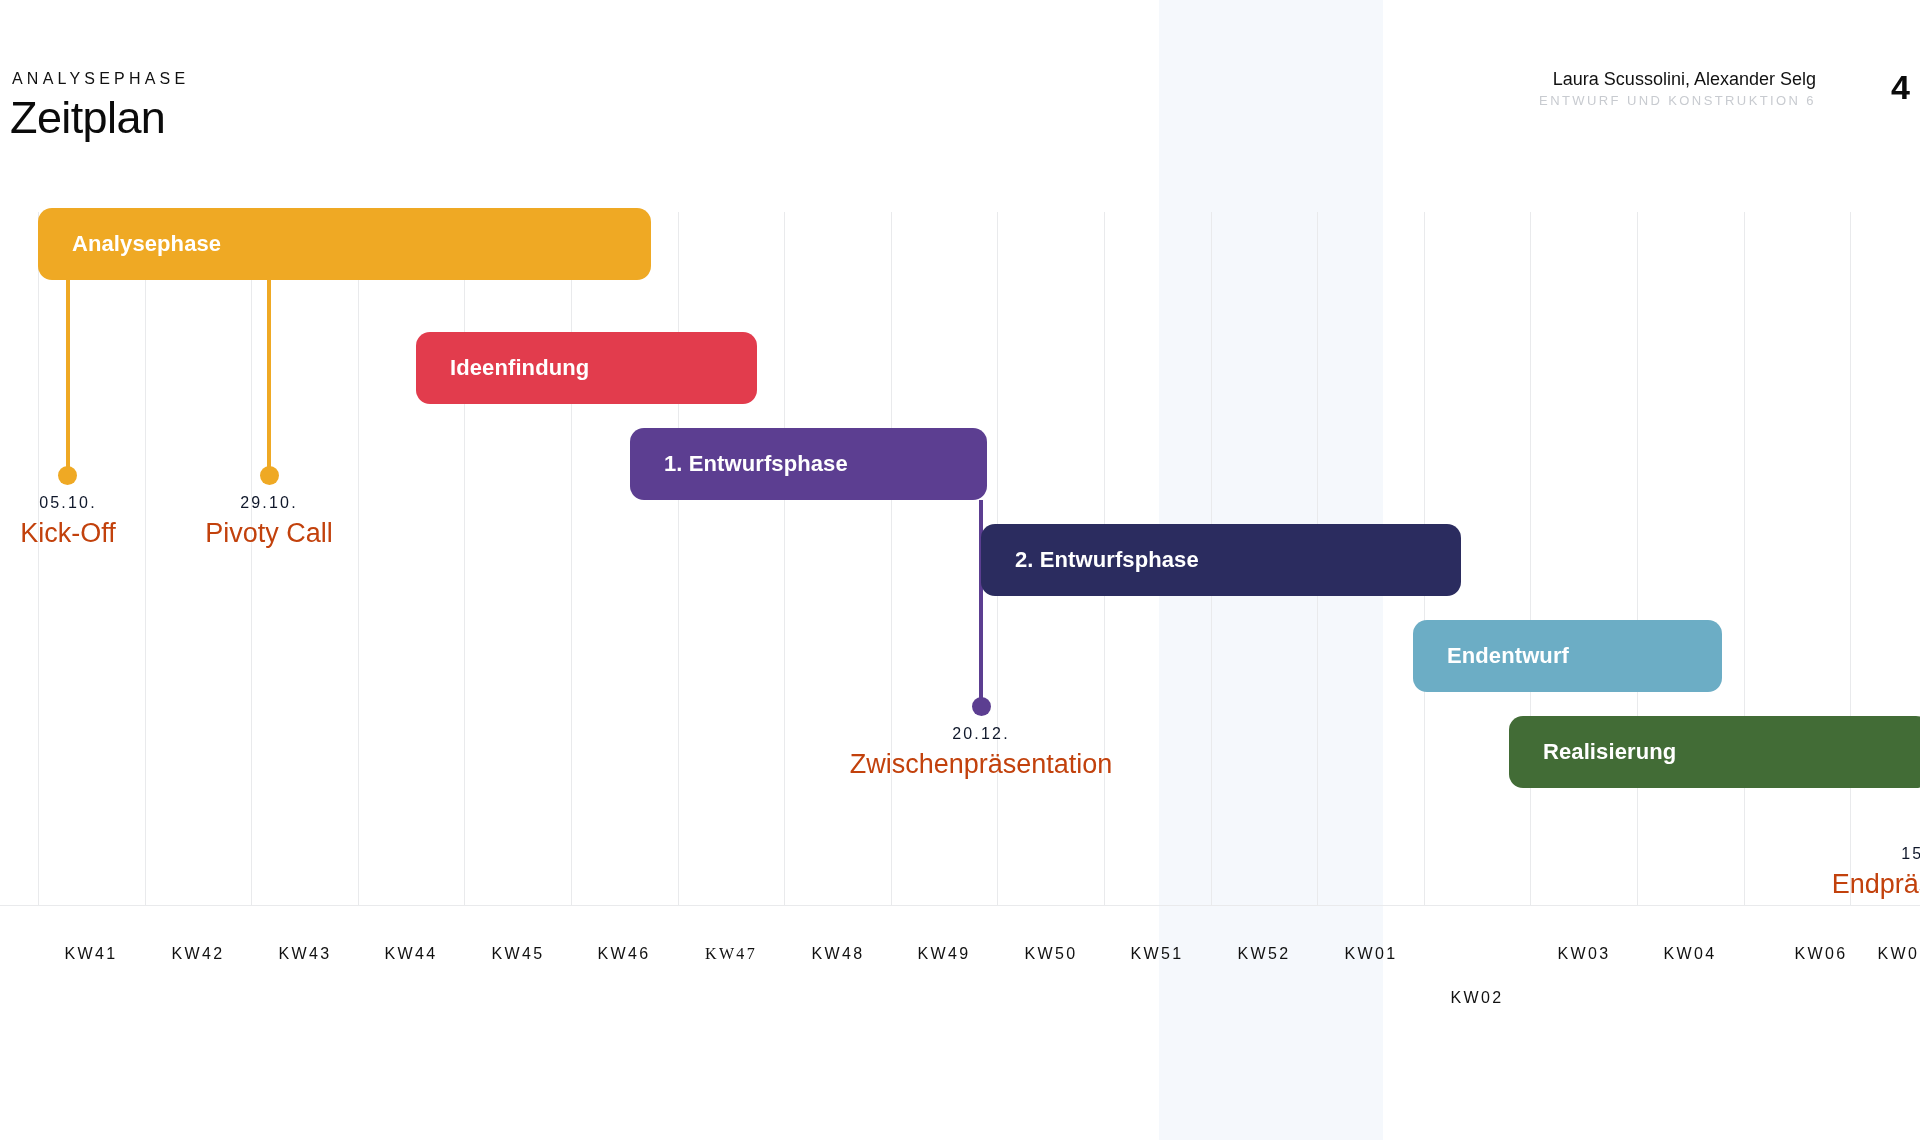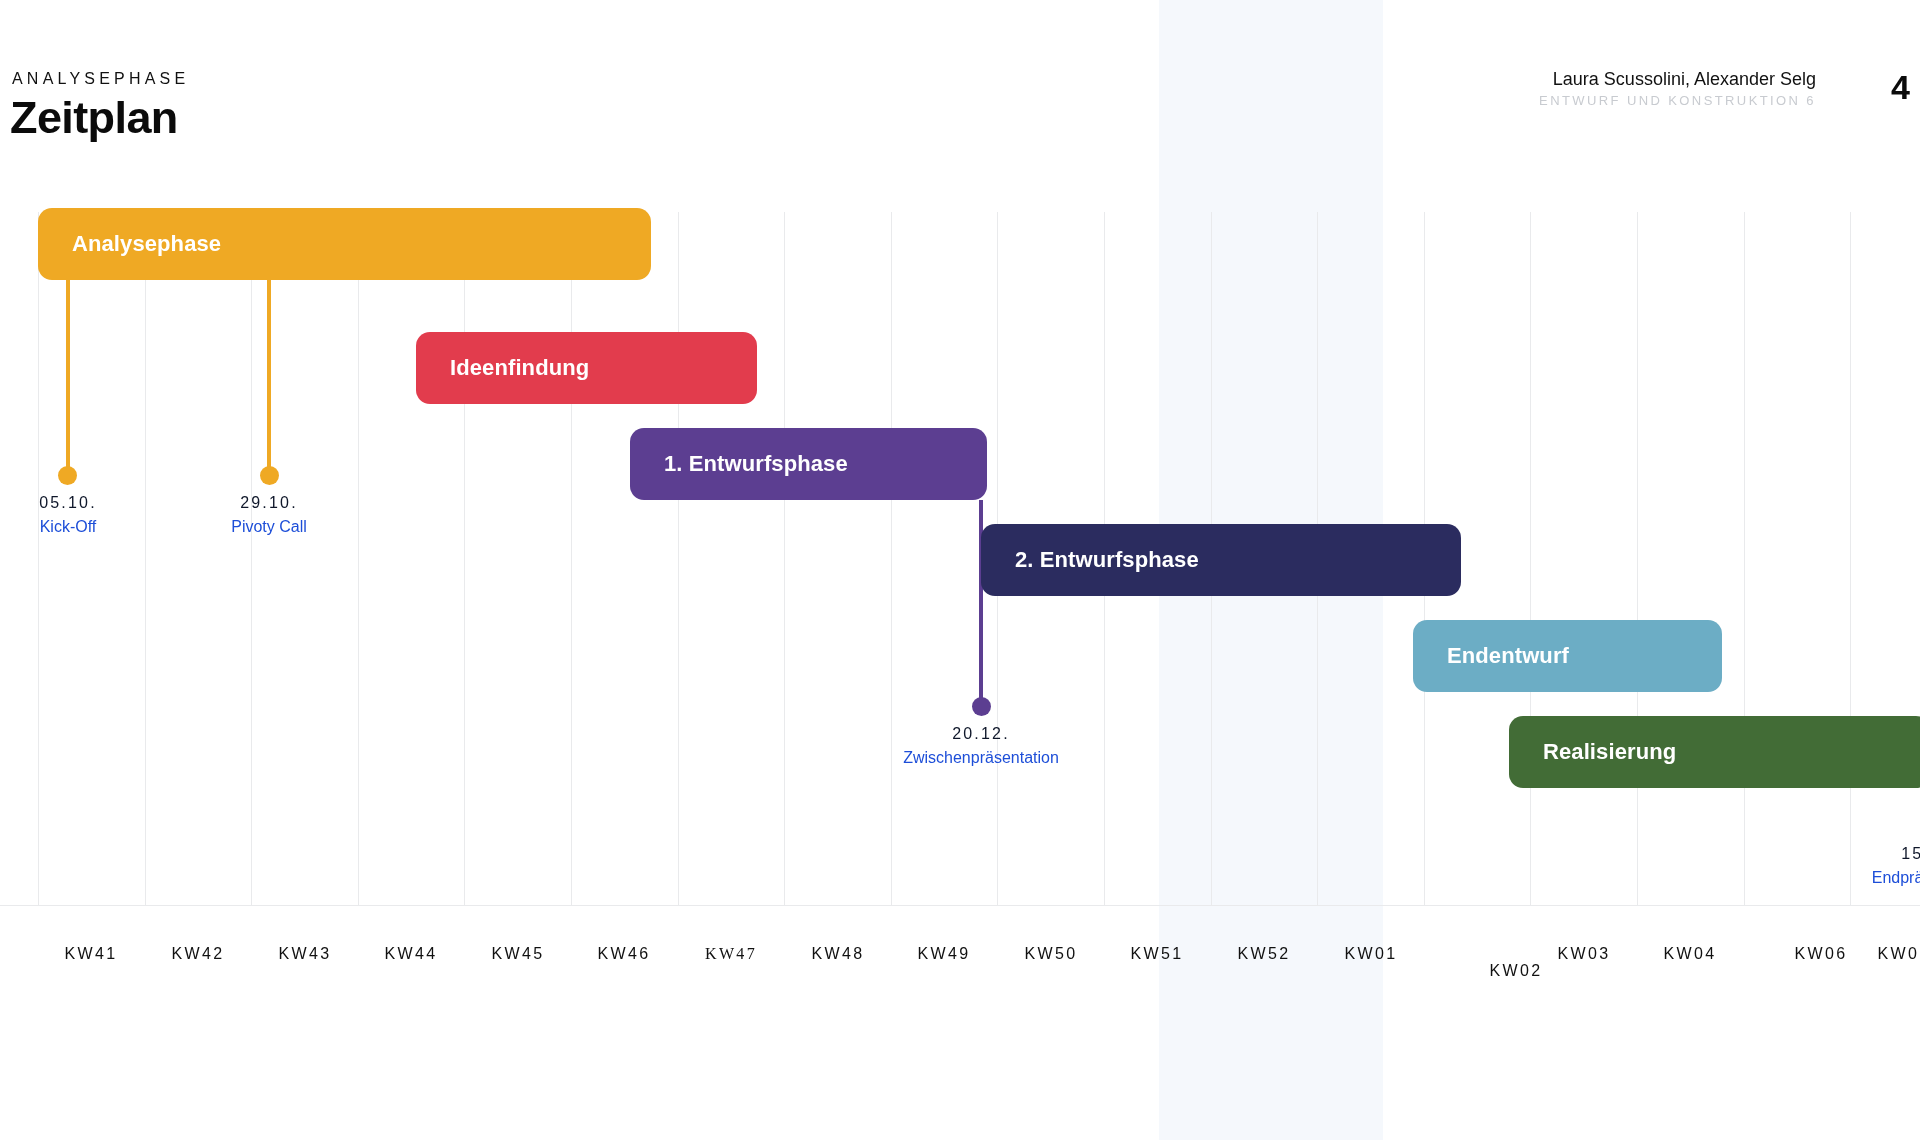--- a/index.html
+++ b/index.html
@@ -39,21 +39,21 @@
     font-size: 16px;
     letter-spacing: 4.2px;
     font-weight: 400;
     color: #111111;
   }
   .page-title {
     position: absolute;
     left: 10px;
     top: 92px;
     font-size: 45px;
-    font-weight: 700;
+    font-weight: 400;
     letter-spacing: -0.6px;
     color: #0b0b0b;
   }
   .author {
     position: absolute;
     right: 104px;
     top: 69px;
     text-align: right;
     font-size: 18px;
     font-weight: 400;
@@ -127,23 +127,23 @@
   .ms-date {
     position: absolute;
     font-size: 16px;
     letter-spacing: 2.2px;
     color: #0f172a;
     white-space: nowrap;
     transform: translateX(-50%);
   }
   .ms-name {
     position: absolute;
-    font-size: 16px;
+    font-size: 27px;
     font-weight: 500;
-    color: #1d4ed8;
+    color: #c2410c;
     text-align: center;
     white-space: nowrap;
     transform: translateX(-50%);
   }
 
   .week-label {
     position: absolute;
     font-size: 16px;
     letter-spacing: 2.3px;
     color: #111111;
@@ -231,19 +231,19 @@
       <div class="week-label" style="left: 411px; top: 945px;">KW44</div>
       <div class="week-label" style="left: 518px; top: 945px;">KW45</div>
       <div class="week-label" style="left: 624px; top: 945px;">KW46</div>
       <div class="week-label" style="left: 731px; top: 945px; font-family: Liberation Serif, serif;">KW47</div>
       <div class="week-label" style="left: 838px; top: 945px;">KW48</div>
       <div class="week-label" style="left: 944px; top: 945px; text-align: right;">KW49</div>
       <div class="week-label" style="left: 1051px; top: 945px;">KW50</div>
       <div class="week-label" style="left: 1157px; top: 945px;">KW51</div>
       <div class="week-label" style="left: 1264px; top: 945px;">KW52</div>
       <div class="week-label" style="left: 1371px; top: 945px;">KW01</div>
-      <div class="week-label" style="left: 1477px; top: 962px; margin-left: 39px;">KW02</div>
+      <div class="week-label" style="left: 1477px; top: 989px;">KW02</div>
       <div class="week-label" style="left: 1584px; top: 945px;">KW03</div>
       <div class="week-label" style="left: 1690px; top: 945px;">KW04</div>
       <div class="week-label" style="left: 1797px; top: 945px; margin-left: 24px;">KW06</div>
       <div class="week-label" style="left: 1904px; top: 945px;">KW07</div>
     </div>
 </div>
 
 </body></html>

